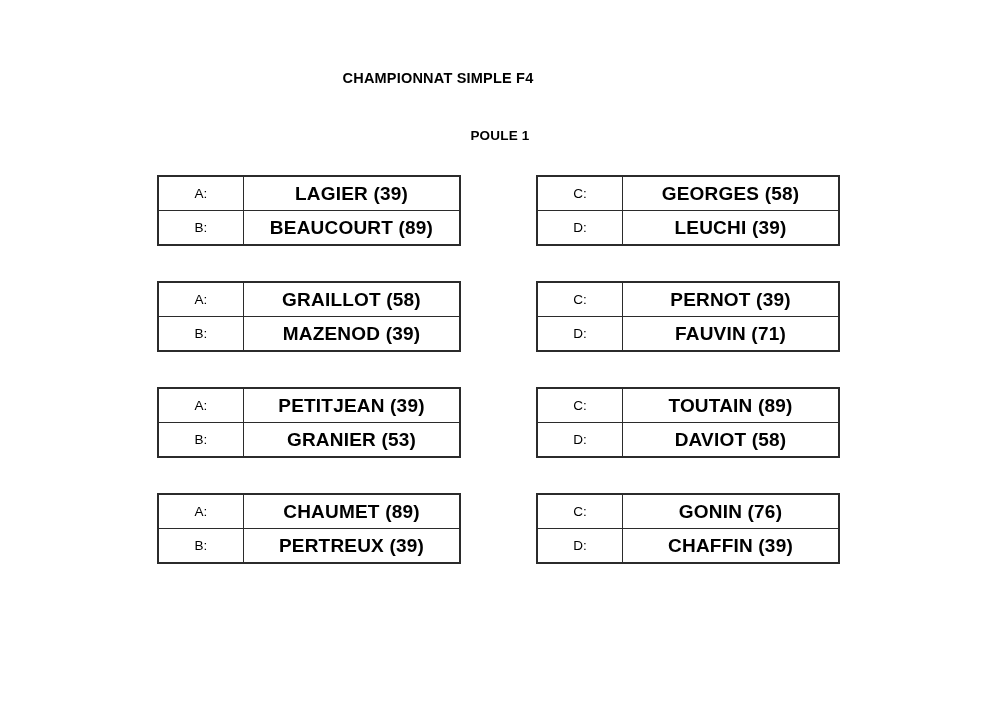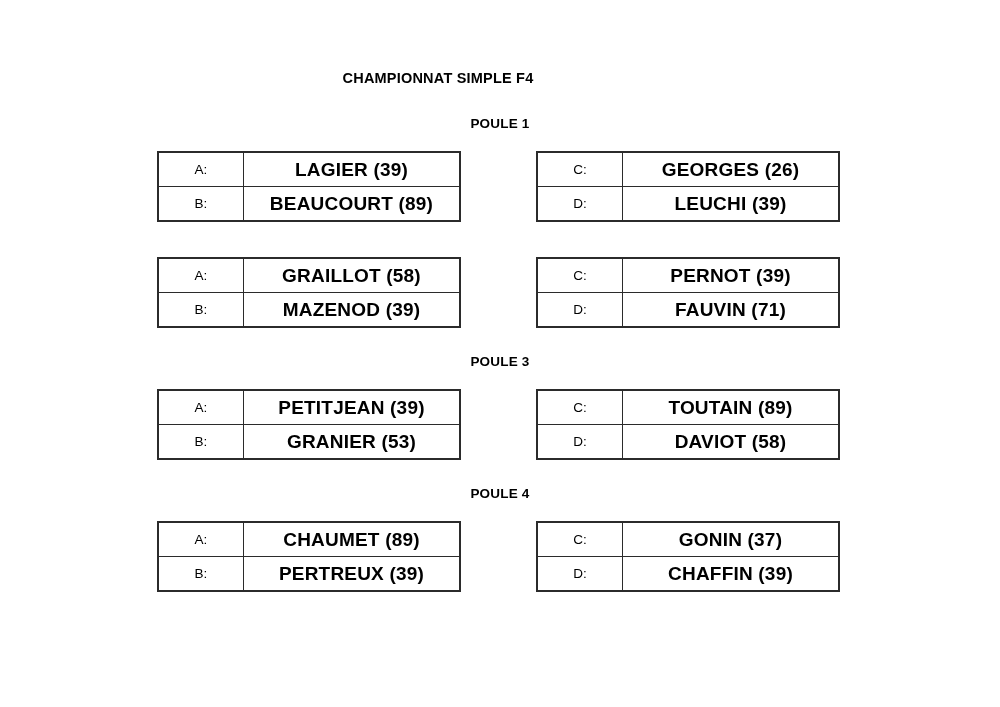--- a/index.html
+++ b/index.html
@@ -37,21 +37,21 @@
   .poule-block {
     width: 1000px;
   }
 
   .poule-heading {
     text-align: center;
     font-size: 13.5px;
     font-weight: bold;
     letter-spacing: 0.2px;
     line-height: 18px;
-    margin: 4px;
+    margin: 16px;
   }
 
   .poule-tables {
     display: flex;
     justify-content: flex-start;
     align-items: flex-start;
   }
 
   .group-table {
     border-collapse: collapse;
@@ -117,21 +117,21 @@
           <tr>
             <td class="slot-label">B:</td>
             <td class="player-name">BEAUCOURT (89)</td>
           </tr>
         </tbody>
       </table>
       <table class="group-table right">
         <tbody>
           <tr>
             <td class="slot-label">C:</td>
-            <td class="player-name">GEORGES (26)</td>
+            <td class="player-name">GEORGES (58)</td>
           </tr>
           <tr>
             <td class="slot-label">D:</td>
             <td class="player-name">LEUCHI (39)</td>
           </tr>
         </tbody>
       </table>
     </div>
   </section>
 
@@ -163,21 +163,20 @@
             <td class="player-name">FAUVIN (71)</td>
           </tr>
         </tbody>
       </table>
     </div>
   </section>
 
   <div class="gap-tables-to-heading"></div>
 
   <section class="poule-block">
-    <h2 class="poule-heading">POULE 3</h2>
     <div class="gap-heading-to-tables"></div>
     <div class="poule-tables">
       <table class="group-table left">
         <tbody>
           <tr>
             <td class="slot-label">A:</td>
             <td class="player-name">PETITJEAN (39)</td>
           </tr>
           <tr>
             <td class="slot-label">B:</td>
@@ -196,40 +195,39 @@
             <td class="player-name">DAVIOT (58)</td>
           </tr>
         </tbody>
       </table>
     </div>
   </section>
 
   <div class="gap-tables-to-heading"></div>
 
   <section class="poule-block">
-    <h2 class="poule-heading">POULE 4</h2>
     <div class="gap-heading-to-tables"></div>
     <div class="poule-tables">
       <table class="group-table left">
         <tbody>
           <tr>
             <td class="slot-label">A:</td>
             <td class="player-name">CHAUMET (89)</td>
           </tr>
           <tr>
             <td class="slot-label">B:</td>
             <td class="player-name">PERTREUX (39)</td>
           </tr>
         </tbody>
       </table>
       <table class="group-table right">
         <tbody>
           <tr>
             <td class="slot-label">C:</td>
-            <td class="player-name">GONIN (37)</td>
+            <td class="player-name">GONIN (76)</td>
           </tr>
           <tr>
             <td class="slot-label">D:</td>
             <td class="player-name">CHAFFIN (39)</td>
           </tr>
         </tbody>
       </table>
     </div>
   </section>
 

